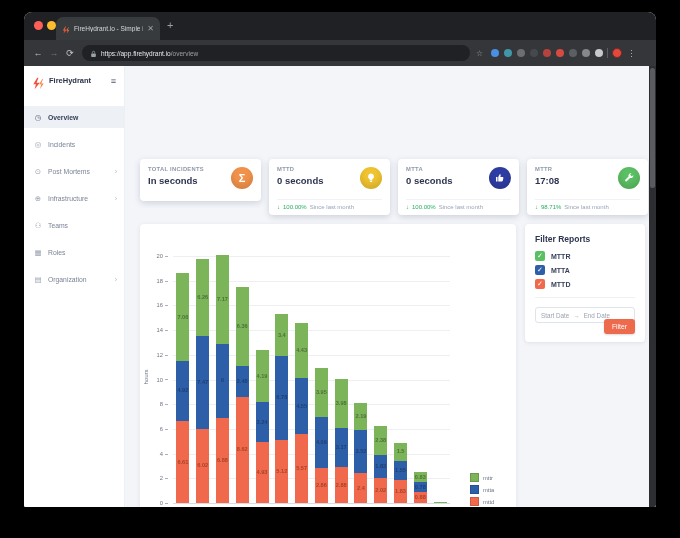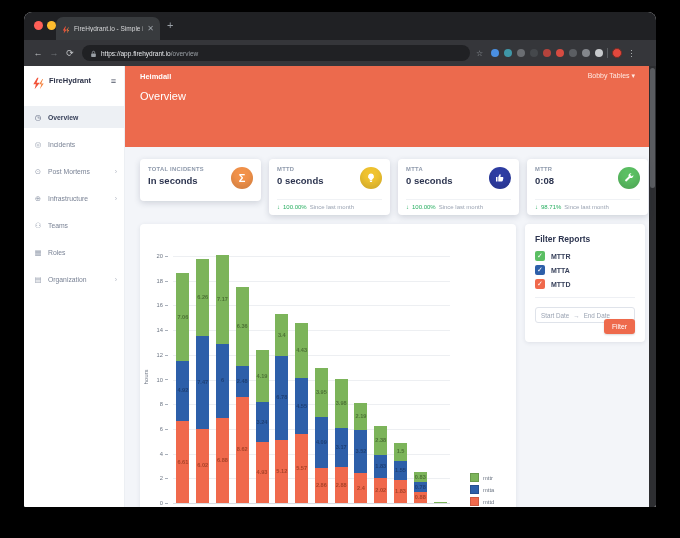--- a/index.html
+++ b/index.html
@@ -158,25 +158,20 @@
           <span class="ext-dot" style="background: rgb(91, 94, 99);"></span>
           <span class="ext-dot" style="background: rgb(132, 135, 140);"></span>
           <span class="ext-dot" style="background: rgb(199, 201, 204);"></span>
         </div>
       <span id="tb-sep"></span>
       <span id="avatar" style="background: rgb(226, 72, 61);"></span>
       <span id="kebab">⋮</span>
     </div>
 
     <div id="app">
-      <div id="hero">
-        <div id="app-title">Heimdall</div>
-        <div id="user-menu"><span>Bobby Tables</span> <span>▾</span></div>
-        <div id="page-title">Overview</div>
-      </div>
 
       <div id="sidebar">
         <div id="logo-row">
           <span>
             <svg width="13" height="13" viewBox="0 0 20 20">
                 <path d="M8 1 2 11h4l-2 8L12 9H7l3-8z" fill="#f2543b"></path>
                 <path d="M16 3l-5 8h3.5L12 19l6-9h-3.8L17 3z" fill="#f5833f"></path>
               </svg>
           </span>
           <span id="logo-text">FireHydrant</span>
@@ -249,21 +244,21 @@
               </svg>
             </div>
             <div class="foot">
               <span class="pct">↓</span>
               <span class="pct">100.00%</span>
               <span>Since last month</span>
             </div>
           </div>
           <div class="card" style="left: 387px;">
             <div class="lbl">MTTR</div>
-            <div class="val">0:08</div>
+            <div class="val">17:08</div>
             <div class="circle" style="background: rgb(91, 191, 99);">
               <svg viewBox="0 0 24 24" width="12" height="12">
                 <path fill="#fff" d="M20.6 6a5 5 0 0 1-6.6 5.8l-6.6 6.6a2 2 0 0 1-2.8-2.8l6.6-6.6A5 5 0 0 1 17 2.4l-2.9 2.9 3.6 3.6L20.6 6z"></path>
               </svg>
             </div>
             <div class="foot">
               <span class="pct">↓</span>
               <span class="pct">98.71%</span>
               <span>Since last month</span>
             </div>

